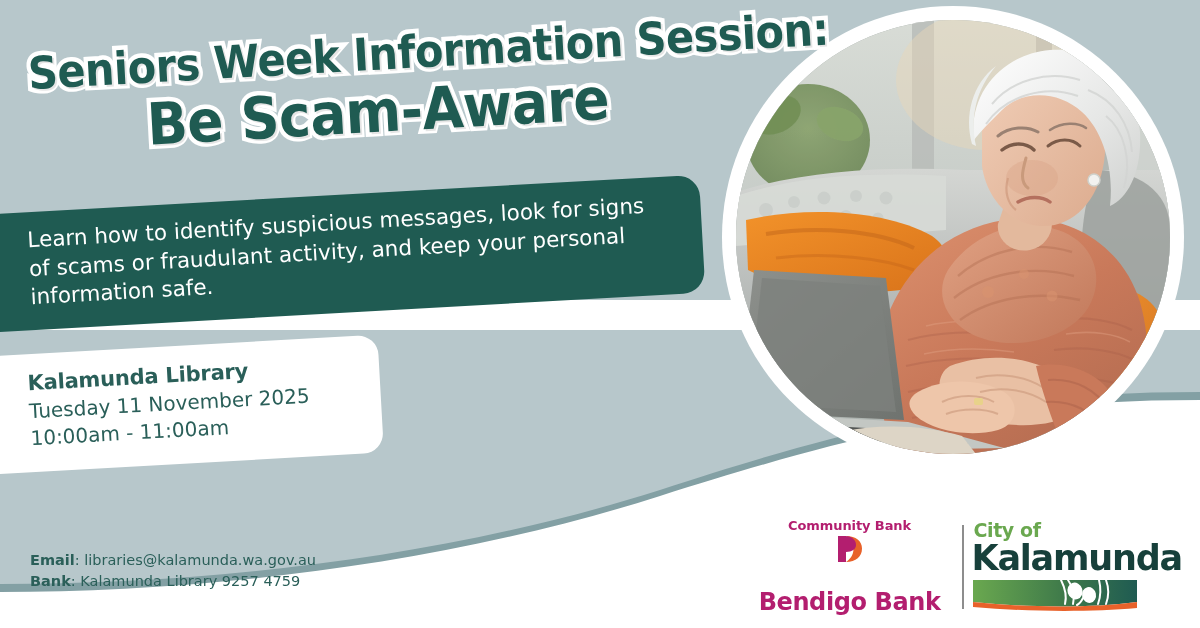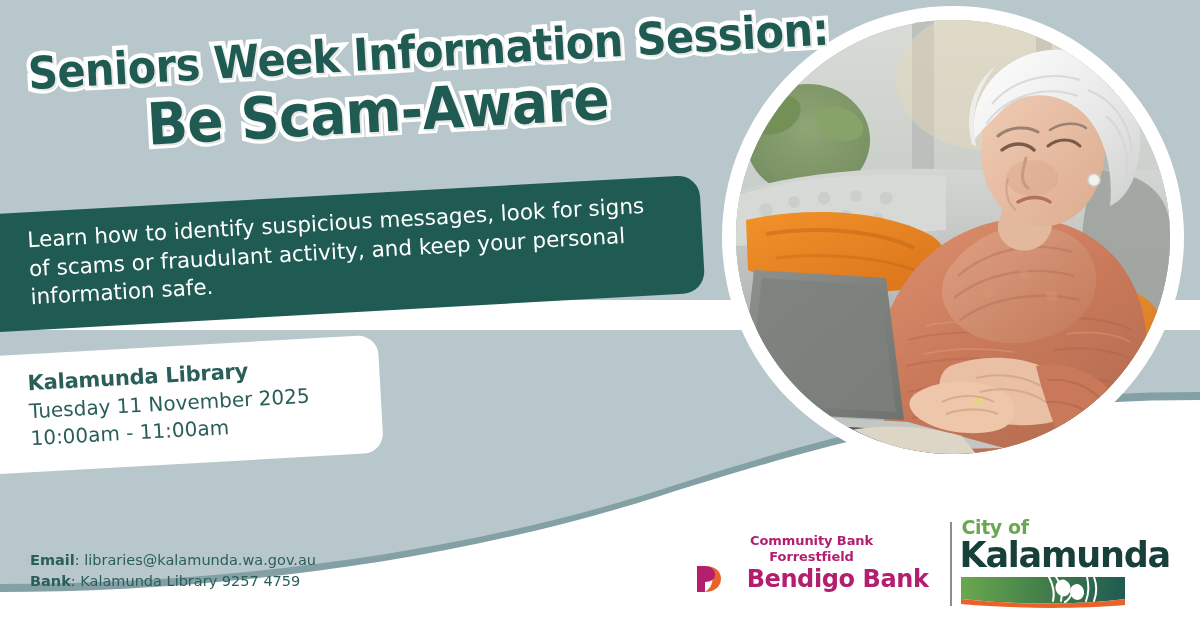--- a/index.html
+++ b/index.html
@@ -141,21 +141,21 @@
     color: #2a5f59;
     font-size: 14.5px;
     line-height: 1.42;
     z-index: 9;
   }
   .contact b { font-weight: 700; }
 
   
   .logos {
     position: absolute;
-    right: 30px; top: 518px;
+    right: 18px; top: 518px;
     display: flex;
     align-items: center;
     gap: 0px;
     z-index: 9;
   }
   .bendigo {
     text-align: center;
     padding-right: 22px;
     color: #b31e6f;
   }
@@ -164,20 +164,21 @@
     font-weight: 700;
     line-height: 1.22;
     letter-spacing: -0.1px;
   }
   .bendigo-word {
     display: flex;
     align-items: center;
     justify-content: center;
     gap: 24px;
     margin-top: 0;
+    flex-direction: column;
   }
   .bendigo-mark { display:block; }
   .bendigo-name {
     font-size: 24px;
     font-weight: 700;
     color: #b31e6f;
     letter-spacing: -0.4px;
   }
   .divider {
     width: 2px;
@@ -410,21 +411,20 @@
     </div>
     <div>
       <b>Bank</b><span>: Kalamunda Library 9257 4759</span>
     </div>
   </div>
 
   <div class="logos">
 
     <div class="bendigo">
       <div class="bendigo-top">Community Bank</div>
-      <div class="bendigo-top">Forrestfield</div>
       <div class="bendigo-word">
         <svg class="bendigo-mark" width="28" height="30" viewBox="0 0 28 30">
           <path d="M2,2 L10,2 L10,28 L2,28 Z" fill="#b31e6f"></path>
           <path d="M10,2 C20,2 26,7 26,14.5 C26,22.5 20,28 10,28 C16,24 17.5,19 17.5,14.5 C17.5,9.5 16,5.5 10,2 Z" fill="#e8622a"></path>
           <path d="M9,2 C16,2 20,6 20,11 C20,15 16,18 10,18 L9,18 Z" fill="#b31e6f"></path>
         </svg>
         <span class="bendigo-name">Bendigo Bank</span>
       </div>
     </div>
 

